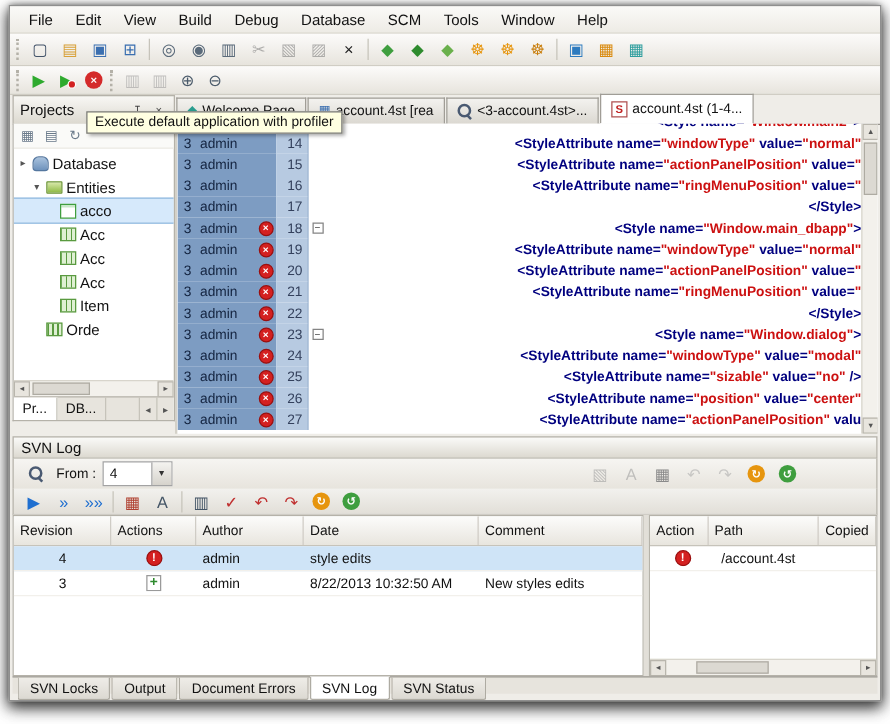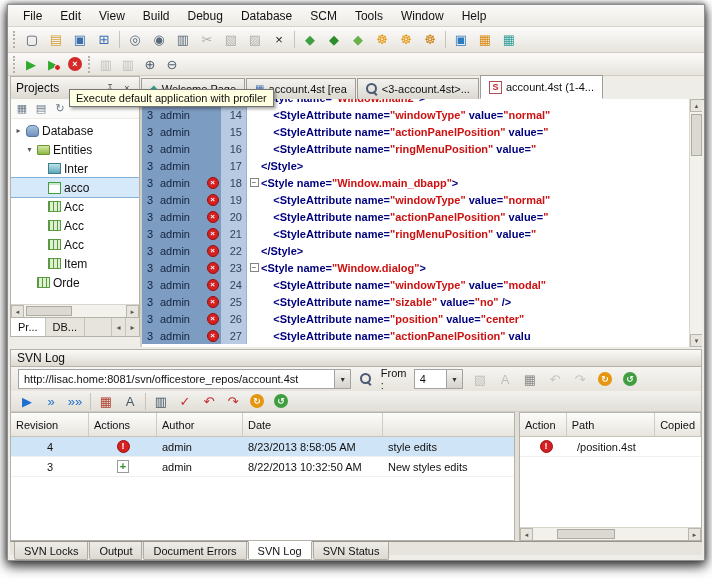--- a/index.html
+++ b/index.html
@@ -64,21 +64,21 @@
   .codelines{position:absolute;left:0;top:-10px;right:13px;}
   .crow{height:17px;display:flex;align-items:stretch;font-family:"DejaVu Sans Mono",monospace;font-size:11px;background:#fff;}
   .g{display:flex;align-items:center;}
   .brev{width:18px;background:#7d9cc2;color:#13233f;padding-left:5px;}
   .buser{width:44px;background:#7d9cc2;color:#13233f;}
   .gic{width:17px;background:#7d9cc2;justify-content:center;}
   .errdot{width:12px;height:12px;border-radius:50%;background:#d42020;border:1px solid #9a0f0f;color:#fff;font-size:8px;font-weight:bold;display:flex;align-items:center;justify-content:center;line-height:1;}
   .gnum{width:26px;background:#b7cae1;color:#33405c;justify-content:flex-end;padding-right:4px;border-right:1px solid #9ab2cf;}
   .gfold{width:14px;background:#fff;justify-content:center;}
   .foldbox{width:9px;height:9px;border:1px solid #848484;background:#fff;color:#333;font-size:8px;line-height:7px;text-align:center;}
-  .gcode{flex:1;color:#00007f;font-weight:bold;white-space:pre;overflow:hidden;align-items:center;display:flex;}
+  .gcode{flex:1;color:#00007f;font-weight:bold;white-space:pre;overflow:hidden;align-items:center;display:flex;justify-content:flex-end;}
   .gcode .str{color:#cc1111;}
   
   .vscroll{position:absolute;right:0;top:0;width:13px;bottom:0;background:#f3f1ec;border-left:1px solid #d8d5cc;}
   .sbtn{width:13px;height:13px;background:#e8e5de;border:1px solid #b9b6ad;font-size:6px;color:#555;display:flex;align-items:center;justify-content:center;}
   .vscroll .sbtn{position:absolute;left:0;}
   .vscroll .up{top:0;}
   .vscroll .down{bottom:0;}
   .vthumb{position:absolute;left:1px;top:15px;width:11px;height:42px;background:#dcd9d2;border:1px solid #aeaba2;}
   .strack{flex:1;position:relative;}
   .hthumb{position:absolute;left:2px;top:1px;height:10px;width:46px;background:#dcd9d2;border:1px solid #aeaba2;}
@@ -258,25 +258,20 @@
         <div class="trow" style="padding-left: 3px;">
           <span class="caret">▸</span>
           <span class="tic tic-db"></span>
           <span class="tlabel">Database</span>
         </div>
         <div class="trow" style="padding-left: 14px;">
           <span class="caret">▾</span>
           <span class="tic tic-folder"></span>
           <span class="tlabel">Entities</span>
         </div>
-        <div class="trow" style="padding-left: 25px;">
-          <span class="caret"></span>
-          <span class="tic tic-pkg"></span>
-          <span class="tlabel">Inter</span>
-        </div>
         <div class="trow selected" style="padding-left: 25px;">
           <span class="caret"></span>
           <span class="tic tic-doc-green"></span>
           <span class="tlabel">acco</span>
         </div>
         <div class="trow" style="padding-left: 25px;">
           <span class="caret"></span>
           <span class="tic tic-grid"></span>
           <span class="tlabel">Acc</span>
         </div>
@@ -473,24 +468,20 @@
       <span class="vthumb"></span>
       <span class="sbtn down">▼</span>
     </div>
   </div>
 
   <div class="svnhead">
     <span>SVN Log</span>
   </div>
 
   <div class="svnbarA">
-    <div class="urlbox">
-      <span class="urltext">http://lisac.home:8081/svn/officestore_repos/account.4st</span>
-      <span class="combo-arrow">▼</span>
-    </div>
     <div class="magbtn">
       <span class="magic"></span>
     </div>
     <span class="fromlabel">From :</span>
     <div class="frombox">
       <span class="fromval">4</span>
       <span class="combo-arrow">▼</span>
     </div>
     <div class="svn-top-icons" id="svnTopIcons">
         <div class="tbtn dis">
@@ -554,29 +545,29 @@
         <span class="tglyph circle" style="color: rgb(255, 255, 255); background: rgb(63, 158, 63);">↺</span>
       </div>
     </div>
 
   <div class="revtable">
     <div class="thead" id="revhead">
         <div class="th" style="width: 78px;">Revision</div>
         <div class="th" style="width: 68px;">Actions</div>
         <div class="th" style="width: 86px;">Author</div>
         <div class="th" style="width: 140px;">Date</div>
+        <div class="th" style="flex: 1 1 0%;">Comment</div>
       </div>
     <div id="revrows">
         <div class="tr selected">
           <div class="td c" style="width: 78px;">4</div>
           <div class="td c" style="width: 68px;">
             <span class="ic-mod">!</span>
           </div>
           <div class="td" style="width: 86px;">admin</div>
-          <div class="td" style="width: 140px;">8/23/2013 8:58:05 AM</div>
           <div class="td" style="flex: 1 1 0%;">style edits</div>
         </div>
         <div class="tr">
           <div class="td c" style="width: 78px;">3</div>
           <div class="td c" style="width: 68px;">
             <span class="ic-add">+</span>
           </div>
           <div class="td" style="width: 86px;">admin</div>
           <div class="td" style="width: 140px;">8/22/2013 10:32:50 AM</div>
           <div class="td" style="flex: 1 1 0%;">New styles edits</div>
@@ -590,21 +581,21 @@
     <div class="thead" id="pathhead">
         <div class="th" style="width: 52px;">Action</div>
         <div class="th" style="width: 100px;">Path</div>
         <div class="th" style="flex: 1 1 0%;">Copied</div>
       </div>
     <div id="pathrows">
         <div class="tr">
           <div class="td c" style="width: 52px;">
             <span class="ic-mod">!</span>
           </div>
-          <div class="td" style="width: 100px;">/position.4st</div>
+          <div class="td" style="width: 100px;">/account.4st</div>
           <div class="td" style="flex: 1 1 0%;"></div>
         </div>
       </div>
     <div class="phscroll">
       <span class="sbtn">◄</span>
       <span class="strack">
           <span class="hthumb" style="width:58px;left:24px;"></span>
         </span>
       <span class="sbtn">►</span>
     </div>

